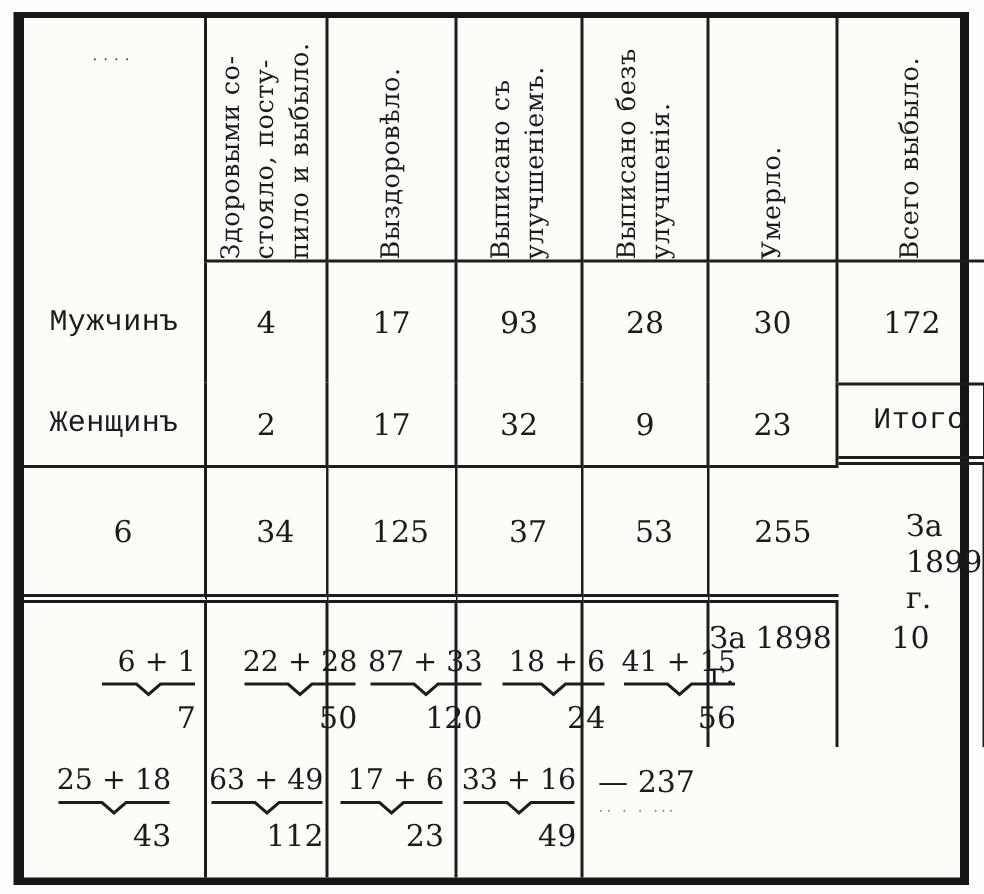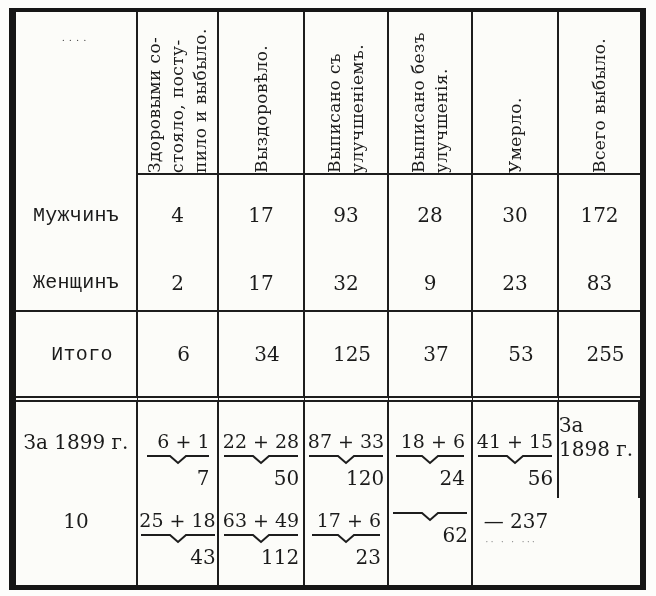--- a/index.html
+++ b/index.html
@@ -30,21 +30,21 @@
     font-size:17px;line-height:23px;letter-spacing:.4px;
     padding-top:6px;height:100%;
   }
   
   .dc{display:flex;align-items:center;justify-content:center;font-size:20px;}
   .rowlab{display:flex;align-items:center;justify-content:center;font-size:20px;letter-spacing:.3px;font-family:Liberation Mono, monospace;}
   
   .tot{border-top:2px solid #1d1d1d;border-bottom:6px double #1d1d1d;padding-left:12px;}
   
   .yr{display:flex;flex-direction:column;align-items:center;font-size:20px;}
-  .yr.p1899{padding-top:28px;}
+  .yr.p1899{padding-top:28px;margin-left:45px;}
   .yr.p1898{padding-top:11px;}
   .frac{display:flex;flex-direction:column;align-items:flex-end;}
   .num{font-size:19px;line-height:22px;white-space:nowrap;}
   .den{font-size:20px;line-height:24px;margin-top:1px;}
   .brace{margin-top:2px;display:block;}
   .corner-marks{
     position:absolute;top:20px;left:50%;transform:translateX(-50%);
     font-size:10px;color:#474747;letter-spacing:4px;white-space:nowrap;
   }
   .noise{
@@ -90,21 +90,20 @@
   <div class="c dc">28</div>
   <div class="c dc">30</div>
   <div class="c dc last">172</div>
 
   <div class="c rowlab">Женщинъ</div>
   <div class="c dc">2</div>
   <div class="c dc">17</div>
   <div class="c dc">32</div>
   <div class="c dc">9</div>
   <div class="c dc">23</div>
-  <div class="c dc last">83</div>
 
   <div class="c rowlab tot">Итого</div>
   <div class="c dc tot">6</div>
   <div class="c dc tot">34</div>
   <div class="c dc tot">125</div>
   <div class="c dc tot">37</div>
   <div class="c dc tot">53</div>
   <div class="c dc tot last">255</div>
 
   <div class="c yr p1899">За 1899 г.</div>
@@ -180,24 +179,25 @@
     <span class="frac">
       <span class="num">17 + 6</span>
       <svg class="brace" width="70" height="11" viewBox="0 0 70 11">
           <path d="M1 2 H27 L35 9 L43 2 H69" fill="none" stroke="#1d1d1d" stroke-width="2"></path>
         </svg>
       <span class="den">23</span>
     </span>
   </div>
   <div class="c yr p1898">
     <span class="frac">
-      <svg class="brace" width="76" height="11" viewBox="0 0 76 11">
-          <path d="M1 2 H30 L38 9 L46 2 H75" fill="none" stroke="#1d1d1d" stroke-width="2"></path>
-        </svg>
-      <span class="den">62</span>
+      <span class="num">33 + 16</span>
+      <svg class="brace" width="76" height="11" viewBox="0 0 76 11">
+          <path d="M1 2 H30 L38 9 L46 2 H75" fill="none" stroke="#1d1d1d" stroke-width="2"></path>
+        </svg>
+      <span class="den">49</span>
     </span>
   </div>
   <div class="c yr p1898 last">
     <span>— 237</span>
     <span class="noise">·· ·  · ···</span>
   </div>
 
 </div>
 
 </body></html>

